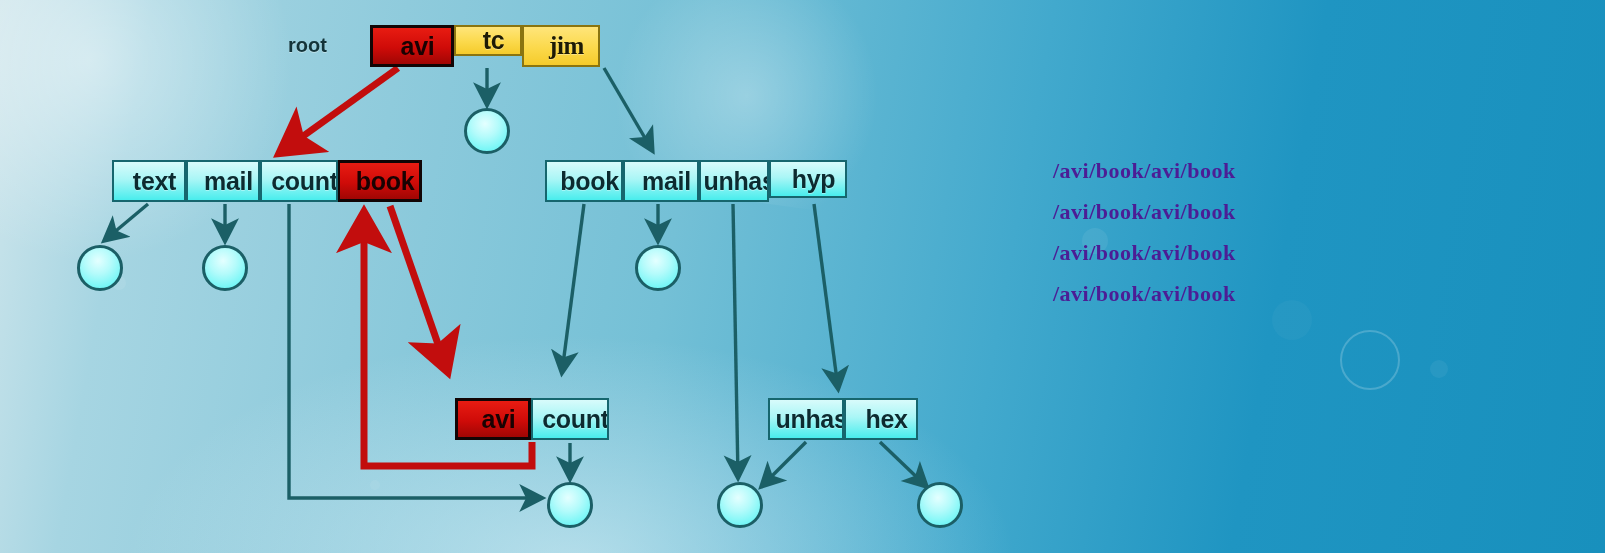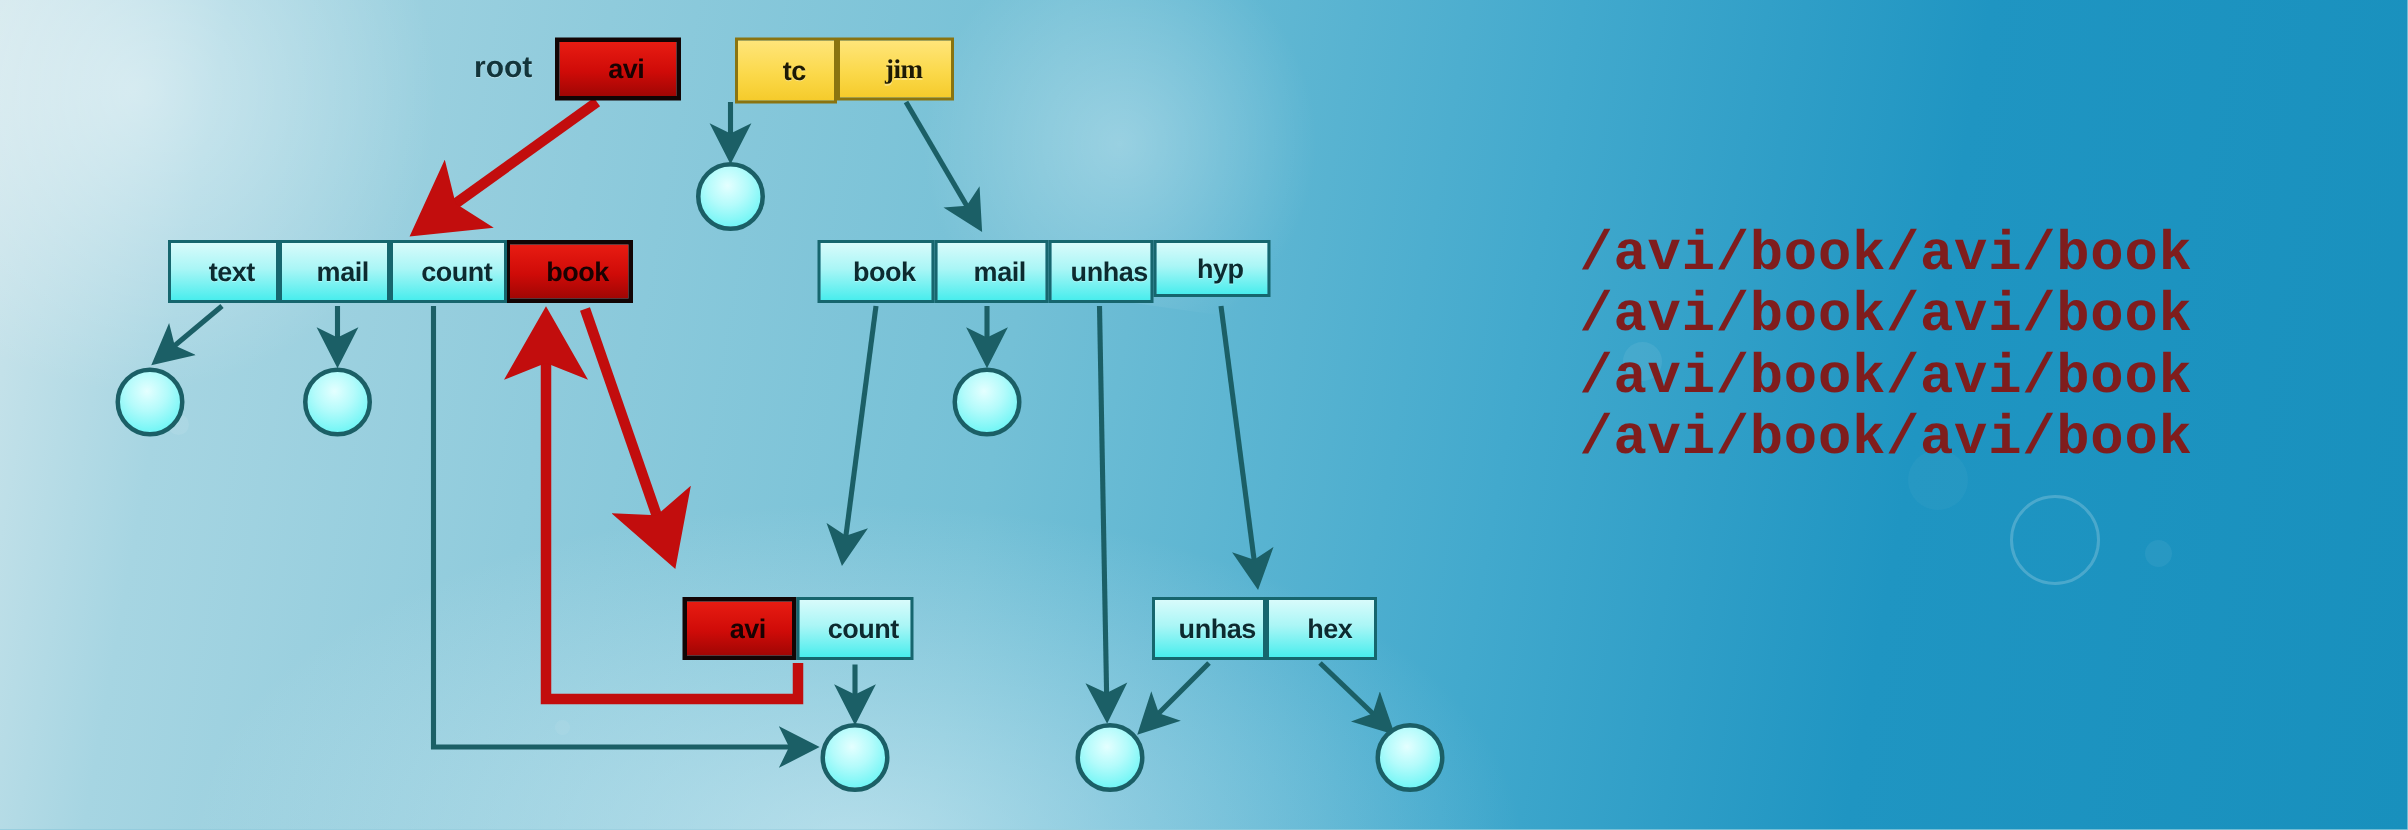--- a/index.html
+++ b/index.html
@@ -22,43 +22,43 @@
     transform:rotate(8deg);}
   .bokeh{position:absolute;border-radius:50%;background:rgba(255,255,255,.16);}
   .bokeh.r{border:2px solid rgba(255,255,255,.20);background:transparent;}
   .watermark{position:absolute;right:240px;top:-26px;width:150px;height:60px;opacity:.35;}
 
   
   .nodegroup{position:absolute;display:flex;}
   .cell{
     box-sizing:border-box;
     display:flex;align-items:center;justify-content:center;
-    font-weight:bold;font-size:18px;letter-spacing:-.3px;
+    font-weight:bold;font-size:25px;letter-spacing:-.3px;
     color:#0c2b30;
     border:2px solid #16666e;
     overflow:hidden;white-space:nowrap;
     text-shadow:0 1px 0 rgba(255,255,255,.35);
     padding-left:11px;
   }
   .cell.cyan{background:linear-gradient(180deg,#d8fbfb 0%,#aaf6f6 45%,#49eded 100%);}
   .cell.gold{background:linear-gradient(180deg,#ffe57a 0%,#fbd94b 55%,#f5cb2b 100%);border-color:#8a7410;color:#1d1a04;}
   .cell.red{background:linear-gradient(180deg,#e81c12 0%,#cf0b08 55%,#a00604 100%);
             border:3px solid #120505;color:#190202;text-shadow:none;}
   .cell + .cell{border-left-width:2px;}
 
   .circle{position:absolute;border-radius:50%;
     background:radial-gradient(circle at 45% 32%,#e4ffff 0%,#b4fbfb 38%,#4ff3f3 100%);
     border:3px solid #1b5f66;box-sizing:border-box;}
 
   .rootlabel{position:absolute;font-weight:bold;font-size:20px;color:#13343a;
     text-shadow:0 1px 0 rgba(255,255,255,.35);}
 
   
-  .paths{position:absolute;font-family:Liberation Mono, monospace;
-    font-weight:bold;font-size:37px;line-height:41px;color:#7f1d1d;letter-spacing:.5px;}
+  .paths{position:absolute;font-family:Liberation Serif, serif;
+    font-weight:bold;font-size:22px;line-height:41px;color:#4c1d95;letter-spacing:.5px;}
   .paths div{white-space:pre;}
 
   svg.edges{position:absolute;left:0;top:0;width:1605px;height:553px;pointer-events:none;}
 </style>
 </head>
 <body>
 
 <div id="stage">
 
   <div class="bg-base"></div>
@@ -105,25 +105,25 @@
       <path d="M289,204 L289,498 L541,498"></path>
     </g>
 
     <g stroke="#c20d0d" stroke-width="7" fill="none" stroke-linejoin="miter">
       <path d="M398,68 L281,152" marker-end="url(#ahR)"></path>
       <path d="M390,206 L447,370" marker-end="url(#ahR)"></path>
       <path d="M532,442 L532,466 L364,466 L364,214" marker-end="url(#ahR)"></path>
     </g>
   </svg>
 
-  <div class="rootlabel" style="left:316px;top:34px;">root</div>
+  <div class="rootlabel" style="left:288px;top:34px;">root</div>
 
   <div class="nodegroup" style="left:370px;top:25px;">
     <div class="cell red" style="width:84px;height:42px;">avi</div>
-    <div class="cell gold" style="width:68px;height:44px;margin-left:36px;">tc</div>
+    <div class="cell gold" style="width:68px;height:31px;">tc</div>
     <div class="cell gold" style="width:78px;height:42px;font-family:Liberation Serif, serif;">jim</div>
   </div>
 
   <div class="nodegroup" style="left:112px;top:160px;justify-content:center;">
     <div class="cell cyan" style="width:74px;height:42px;">text</div>
     <div class="cell cyan" style="width:74px;height:42px;">mail</div>
     <div class="cell cyan" style="width:78px;height:42px;">count</div>
     <div class="cell red" style="width:84px;height:42px;">book</div>
   </div>
 

